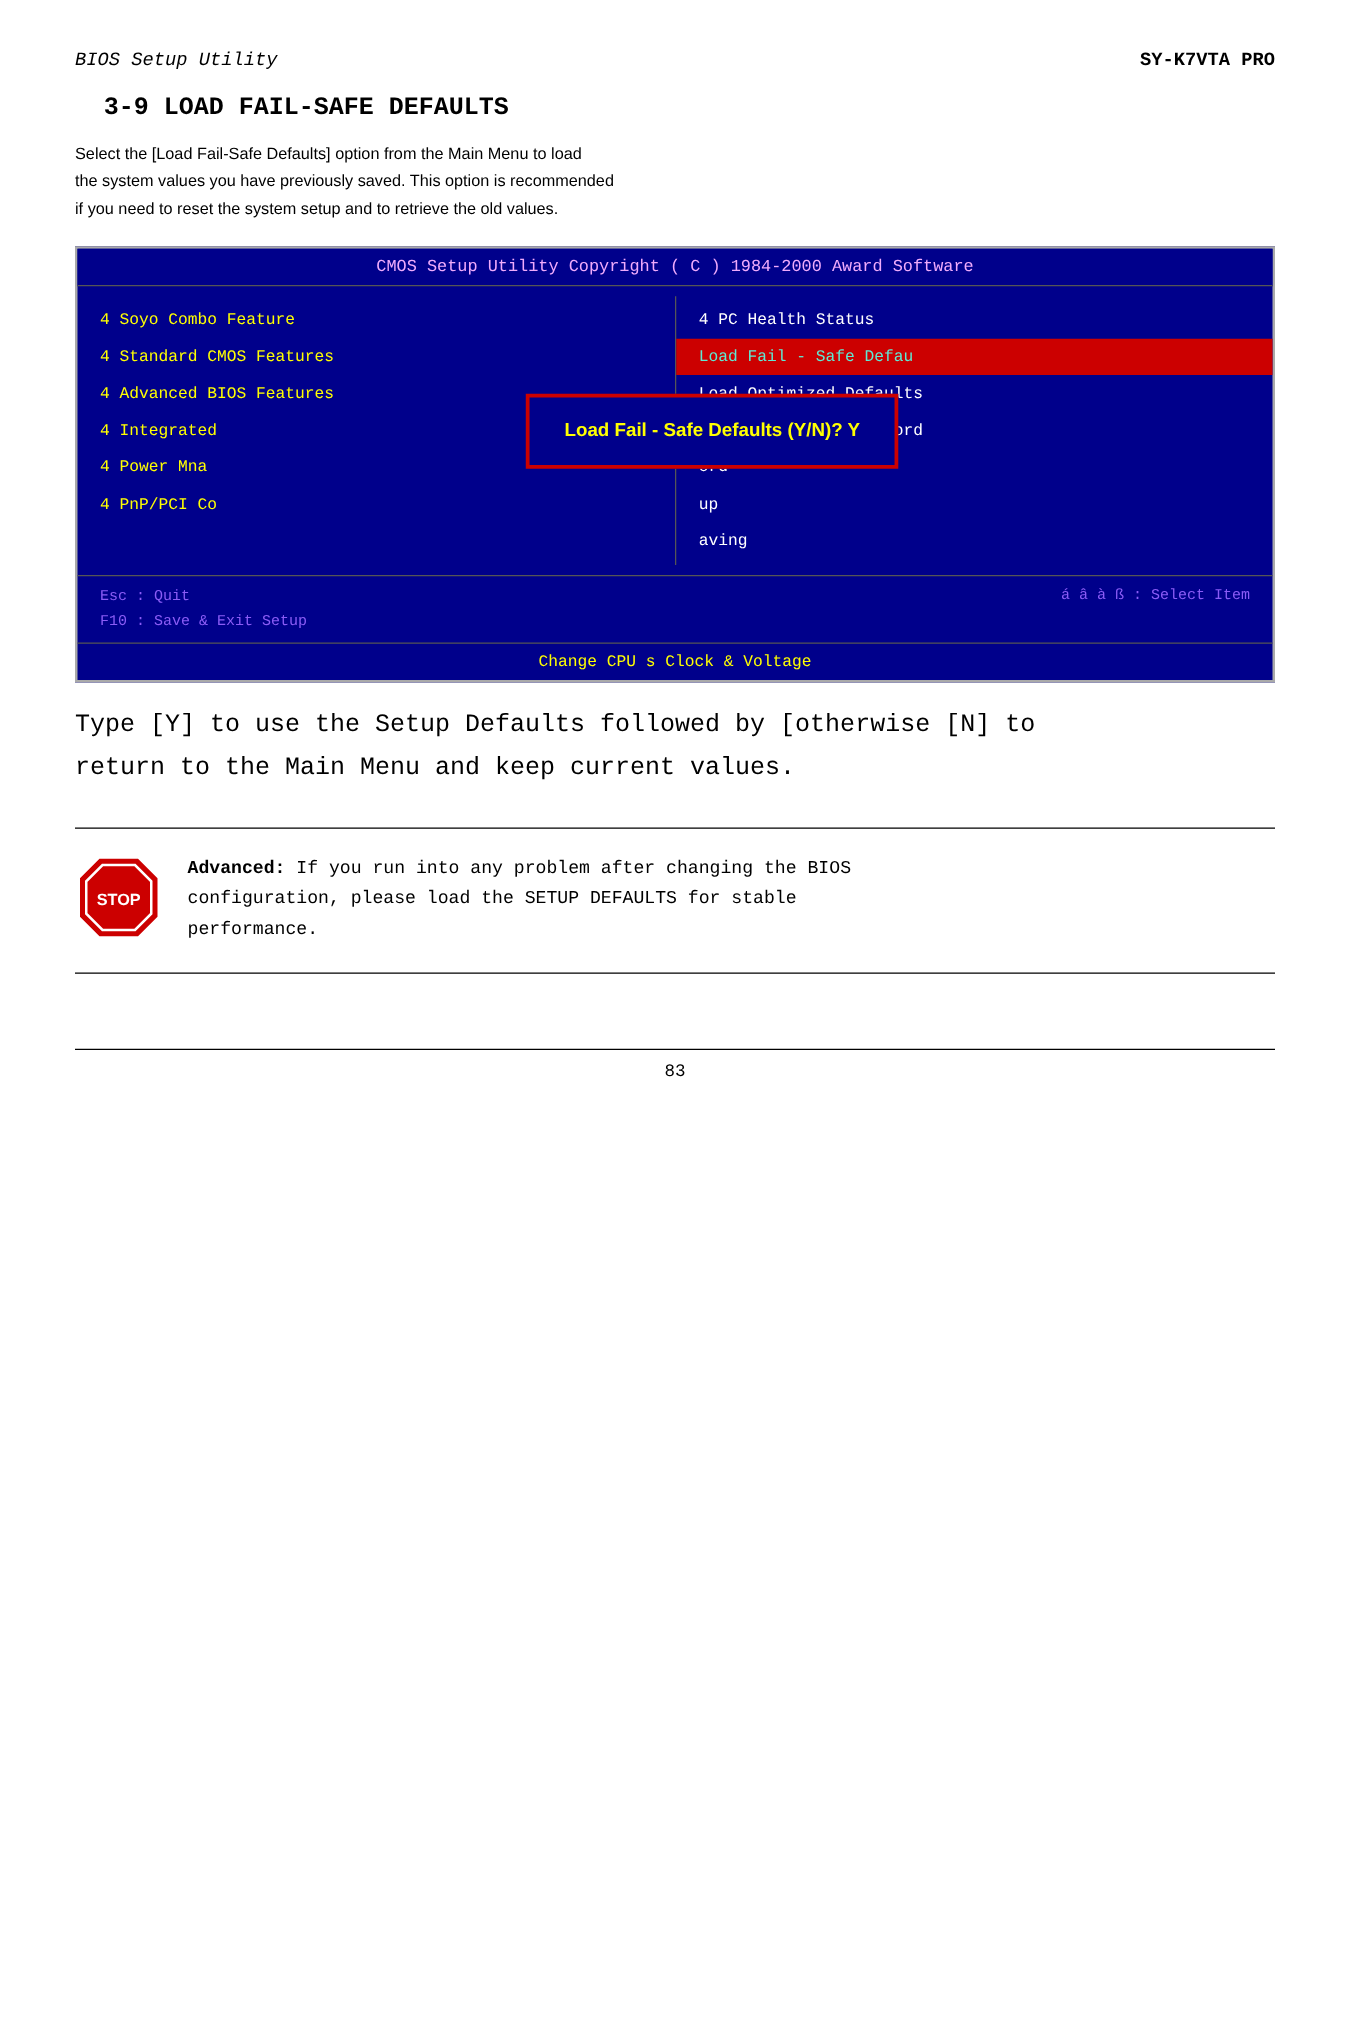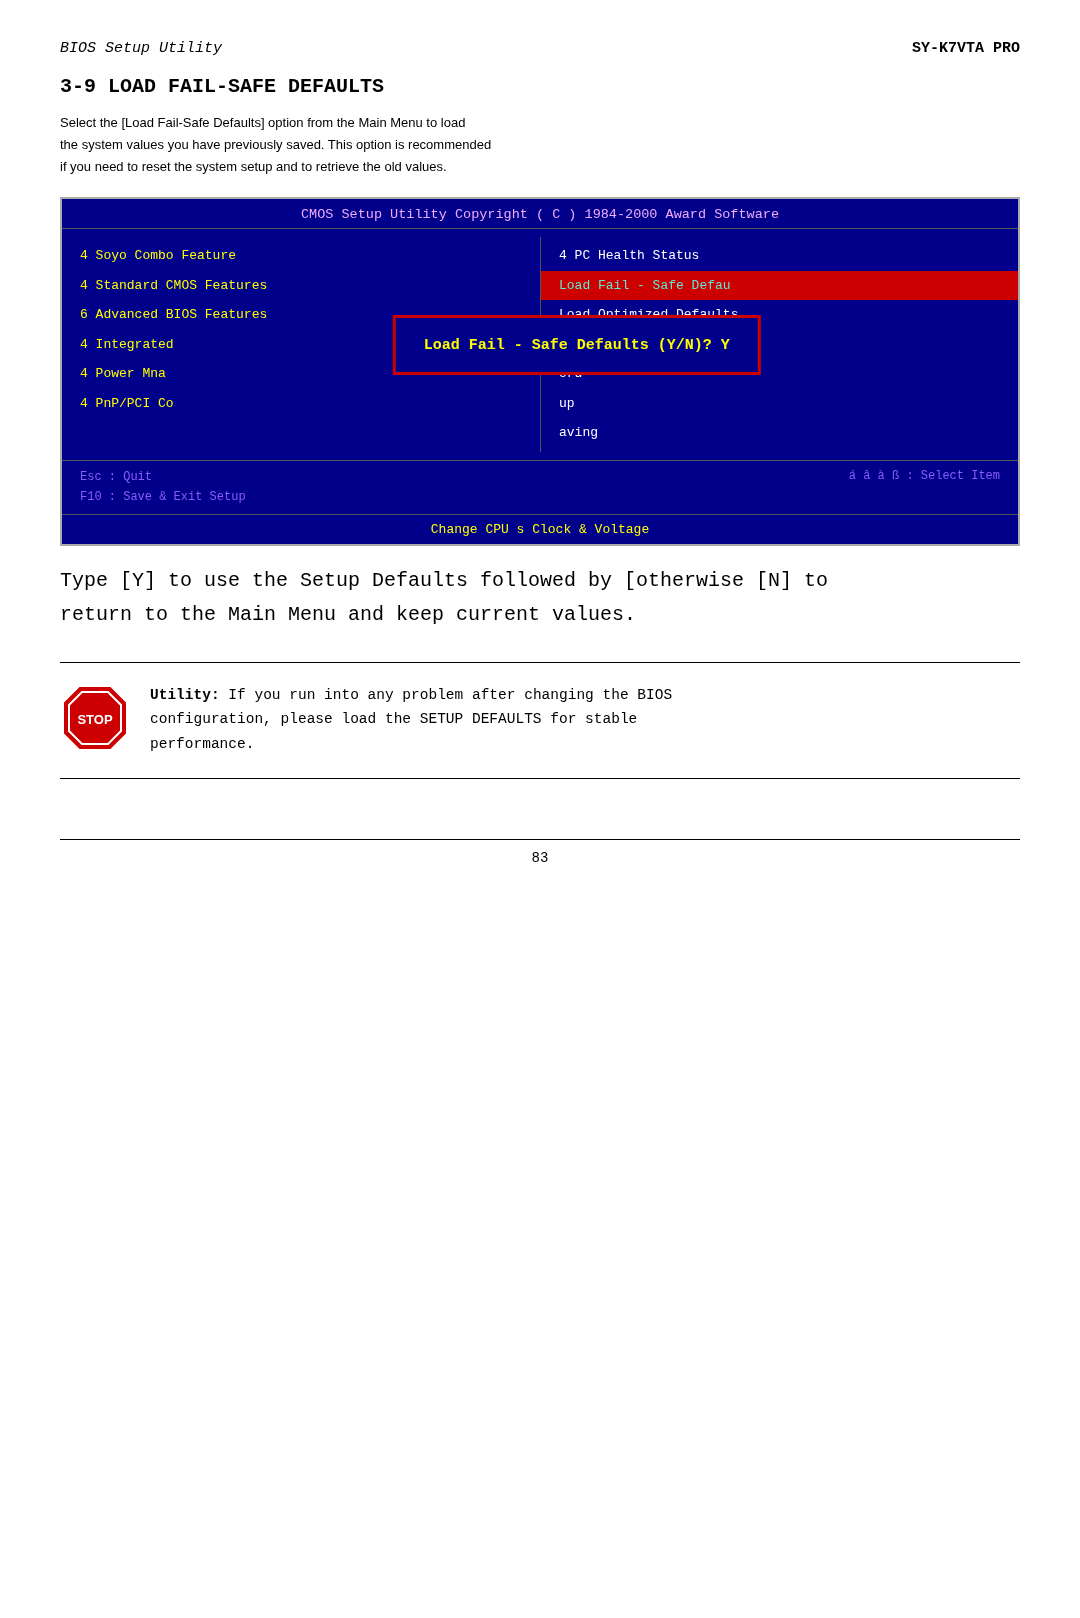--- a/index.html
+++ b/index.html
@@ -24,20 +24,21 @@
     }
     .header-right {
       font-weight: bold;
       font-size: 15px;
     }
 
     .section-title {
       font-size: 20px;
       font-weight: bold;
       margin-bottom: 14px;
+      margin-left: 23px;
     }
 
     .body-text {
       font-size: 13px;
       line-height: 1.7;
       margin-bottom: 19px;
       font-family: Liberation Sans, sans-serif;
     }
 
     
@@ -131,21 +132,21 @@
       background: #00008B;
       border: 3px solid #cc0000;
       padding: 18px 28px;
       z-index: 10;
       white-space: nowrap;
     }
 
     .bios-dialog-text {
       color: #ffff00;
       font-size: 15px;
-      font-family: Liberation Mono, monospace;
+      font-family: Liberation Sans, sans-serif;
       font-weight: bold;
     }
 
     .post-text {
       font-size: 20px;
       line-height: 1.7;
       margin-bottom: 30px;
       font-family: 'Courier New', Courier, monospace;
     }
 
@@ -207,21 +208,21 @@
 
   <div class="bios-title-bar">
     <span>CMOS Setup Utility Copyright ( C ) 1984-2000 Award Software</span>
   </div>
 
   <div class="bios-menu">
 
     <div class="bios-col">
       <div class="bios-item">4 Soyo Combo Feature</div>
       <div class="bios-item">4 Standard CMOS Features</div>
-      <div class="bios-item">6 Advanced BIOS Features</div>
+      <div class="bios-item">4 Advanced BIOS Features</div>
       <div class="bios-item">4 Integrated</div>
       <div class="bios-item">4 Power Mna</div>
       <div class="bios-item">4 PnP/PCI Co</div>
     </div>
 
     <div class="bios-col bios-divider-col">
       <div class="bios-item normal-right">4 PC Health Status</div>
       <div class="bios-item highlighted">Load Fail - Safe Defau</div>
       <div class="bios-item normal-right">Load Optimized Defaults</div>
       <div class="bios-item normal-right">Set Supervisor Password</div>
@@ -263,21 +264,21 @@
 
       <polygon points="20,5 50,5 65,20 65,50 50,65 20,65 5,50 5,20" fill="#cc0000" stroke="#cc0000" stroke-width="2"></polygon>
 
       <polygon points="22,9 48,9 61,22 61,48 48,61 22,61 9,48 9,22" fill="none" stroke="#fff" stroke-width="2"></polygon>
 
       <text x="35" y="41" font-family="Arial, sans-serif" font-size="13" font-weight="bold" fill="#fff" text-anchor="middle">STOP</text>
     </svg>
   </div>
 
   <div class="warning-text">
-    <b>Utility:</b>
+    <b>Advanced:</b>
     <span> If you run into any problem after changing the BIOS<br>
     configuration, please load the SETUP DEFAULTS for stable<br>
     performance.</span>
   </div>
 
 </div>
 
 <hr class="divider">
 
 <div class="page-footer">

